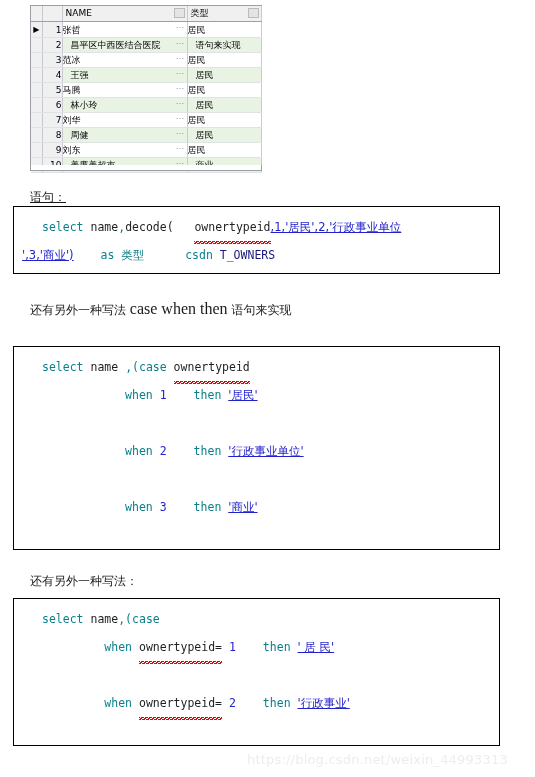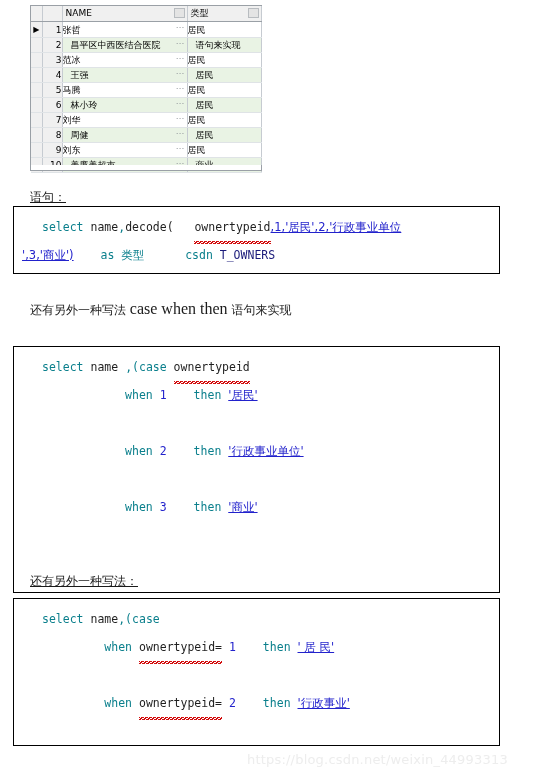--- a/index.html
+++ b/index.html
@@ -131,40 +131,40 @@
     font-family: "DejaVu Sans", sans-serif;
     line-height: 18px;
     white-space: nowrap;
   }
   .prose .latin {
     font-family: "Liberation Serif", serif;
     font-size: 16px;
   }
   #note-1 { top: 188px; text-decoration: underline; }
   #note-2 { top: 300px; }
-  #note-3 { top: 572px; text-decoration: underline; }
+  #note-3 { top: 572px; }
 
   
   .codeblock {
     position: absolute;
     left: 13px;
     width: 487px;
     box-sizing: border-box;
     border: 1px solid #000000;
     background: #ffffff;
     font-family: "DejaVu Sans Mono", monospace;
     font-size: 11.5px;
     line-height: 28px;
     color: #0a7f8c;
     padding: 6px 8px 8px 8px;
     white-space: pre;
     overflow: hidden;
   }
   #code-1 { top: 206px; height: 68px; }
-  #code-2 { top: 346px; height: 247px; }
+  #code-2 { top: 346px; height: 204px; }
   #code-3 { top: 598px; height: 148px; }
 
   .kw   { color: #0a7f8c; margin-left: 20px; }
   .num  { color: #2222cc; }
   .pun  { color: #0a7f8c; }
   .id   { color: #1f1f1f; }
   .tbl  { color: #1a1a7a; }
   .cn   { color: #2222cc; font-family: "DejaVu Sans", sans-serif; text-decoration: underline; }
   .cnk  { color: #0a7f8c; font-family: "DejaVu Sans", sans-serif; }
 

